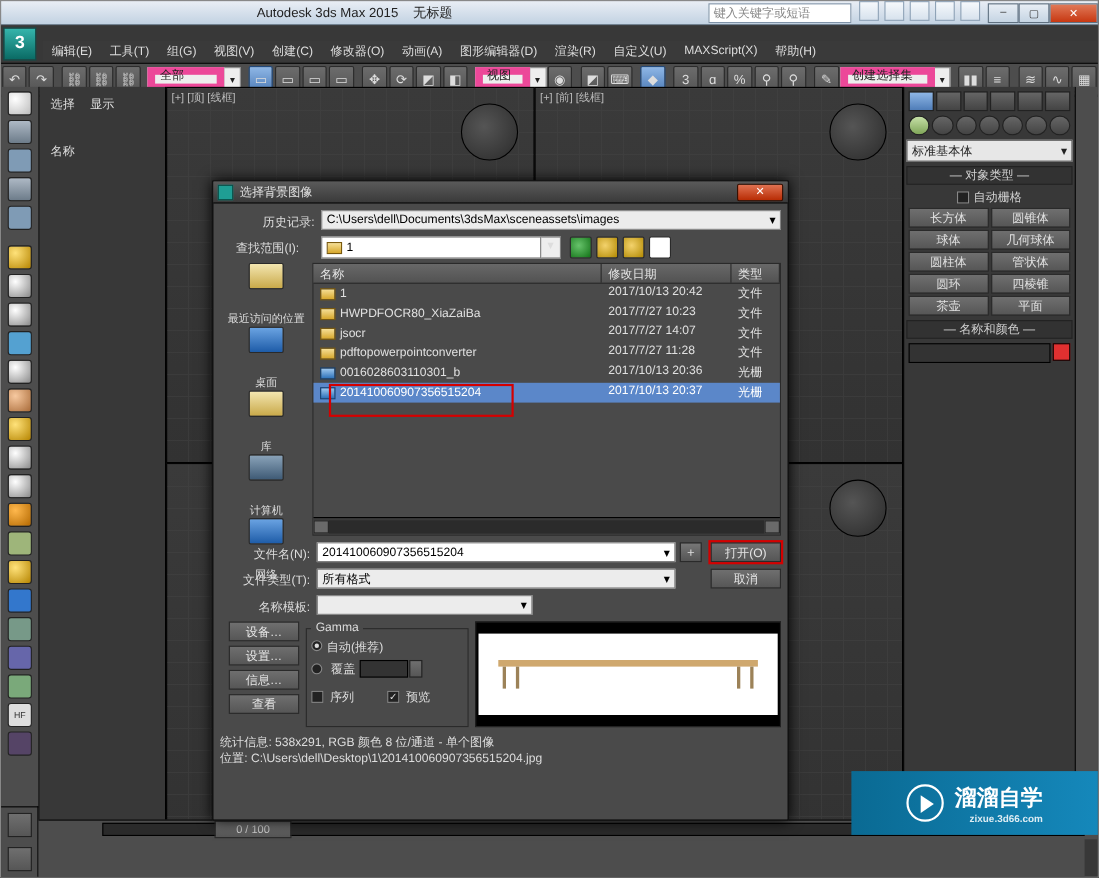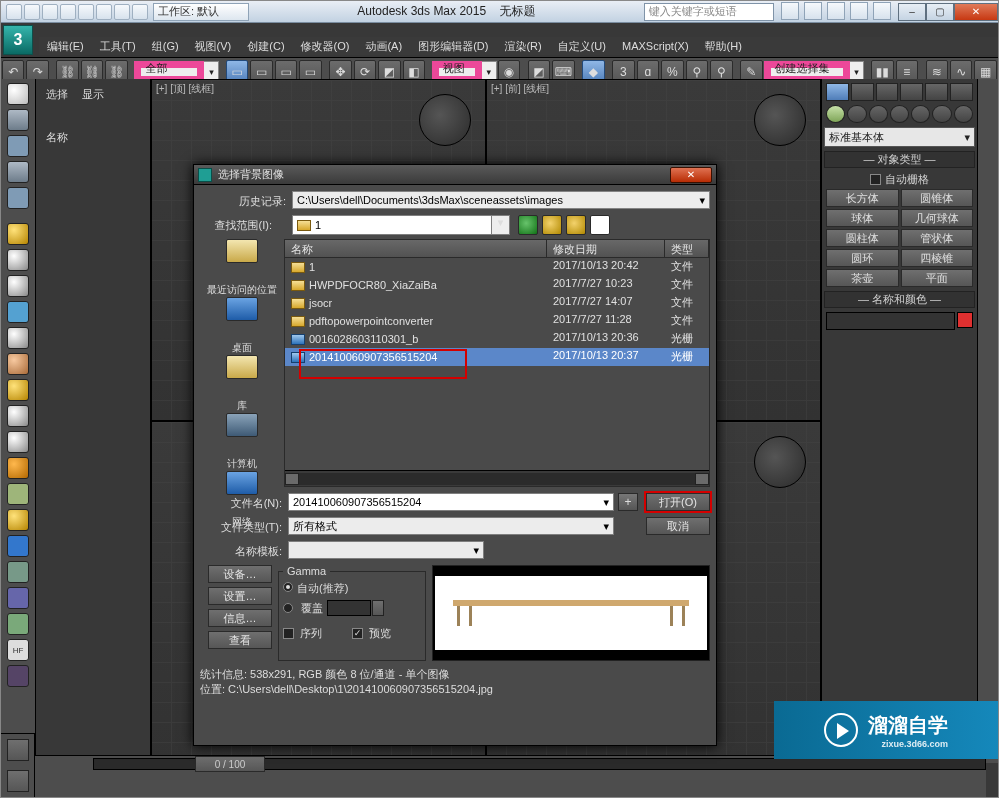--- a/index.html
+++ b/index.html
@@ -94,21 +94,21 @@
   .rp-combo{width:100%;height:20px;background:#e7e7e7;border:1px solid #555;color:#222;font-size:11px;padding:0 4px;display:flex;align-items:center;justify-content:space-between}
   .rollout-title{text-align:center;background:#323232;color:#d0d0d0;margin:4px 0 2px;font-size:11px;border:1px solid #222}
   .chk-row{display:flex;align-items:center;justify-content:center;gap:4px;color:#d0d0d0;padding:2px 0}
   .chk{width:11px;height:11px;border:1px solid #888;background:#222}
   .obj-grid{display:grid;grid-template-columns:1fr 1fr;gap:2px;padding:0 2px}
   .obj-btn{height:18px;background:linear-gradient(#6f6f6f,#565656);border:1px solid #2a2a2a;color:#e0e0e0;display:flex;align-items:center;justify-content:center;font-size:11px}
   .color-sw{width:16px;height:16px;background:#e03030;border:1px solid #000;margin-left:2px}
   .name-input{flex:1;height:18px;background:#333;border:1px solid #000}
 
   
-  .bottombar{position:absolute;left:34px;right:12px;bottom:0;height:42px;background:var(--panel);border-top:1px solid #000;font-size:10px;color:#ccc;display:flex;flex-direction:column}
+  .bottombar{position:absolute;left:34px;right:12px;bottom:0;height:52px;background:var(--panel);border-top:1px solid #000;font-size:10px;color:#ccc;display:flex;flex-direction:column}
   .timeslider{height:18px;display:flex;align-items:center;padding-left:58px;position:relative}
   .scrollbar-h{position:absolute;left:58px;top:2px;height:12px;right:0;background:#2a2a2a;border:1px solid #000}
   .ts-btn{position:absolute;left:160px;top:0;width:70px;height:16px;background:linear-gradient(#6f6f6f,#565656);border:1px solid #2a2a2a;display:flex;align-items:center;justify-content:center}
   .status{display:flex;align-items:center;gap:10px;padding:1px 6px}
   .st-field{background:#2a2a2a;border:1px solid #000;height:14px;min-width:72px;padding:0 4px;display:flex;align-items:center}
   .bottom-left-strip{position:absolute;left:0;bottom:0;width:34px;height:64px;background:var(--panel);border-right:1px solid #000;border-top:1px solid #000;display:flex;flex-direction:column;align-items:center;justify-content:space-around}
   .blb{width:22px;height:22px;background:linear-gradient(#6f6f6f,#565656);border:1px solid #222}
 
   
   .dlg{position:absolute;left:192px;top:163px;width:524px;height:582px;background:#4a4a4a;border:1px solid #000;box-shadow:0 0 12px #000;z-index:5}
@@ -189,33 +189,20 @@
   .watermark .play{width:34px;height:34px;border:2px solid #fff;border-radius:50%;position:relative}
   .watermark .play::after{content:"";position:absolute;left:11px;top:8px;border-left:12px solid #fff;border-top:8px solid transparent;border-bottom:8px solid transparent}
   .watermark .sub{font-size:9px;display:block;text-align:right;opacity:.85}
 </style>
 </head>
 <body>
 
 <div class="outer">
 
   <div class="titlebar">
-    <div class="tb-seg" style="padding-left:4px">
-      <span class="qat-btn"></span>
-      <span class="qat-btn"></span>
-      <span class="qat-btn"></span>
-      <span class="qat-btn"></span>
-      <span class="qat-btn"></span>
-      <span class="qat-btn"></span>
-      <span class="qat-btn"></span>
-      <span class="qat-btn"></span>
-      <div class="ws-combo">
-          <span>工作区: 默认</span>
-        </div>
-    </div>
     <div class="title-text">
       <span>Autodesk 3ds Max  2015</span>&nbsp;&nbsp;&nbsp;
       <span>无标题</span>
     </div>
     <div class="search-box" title="键入关键字或短语">
         <span style="color:#888">键入关键字或短语</span>
       </div>
     <div class="tb-icons" style="margin-left:6px">
       <span></span>
       <span></span>

